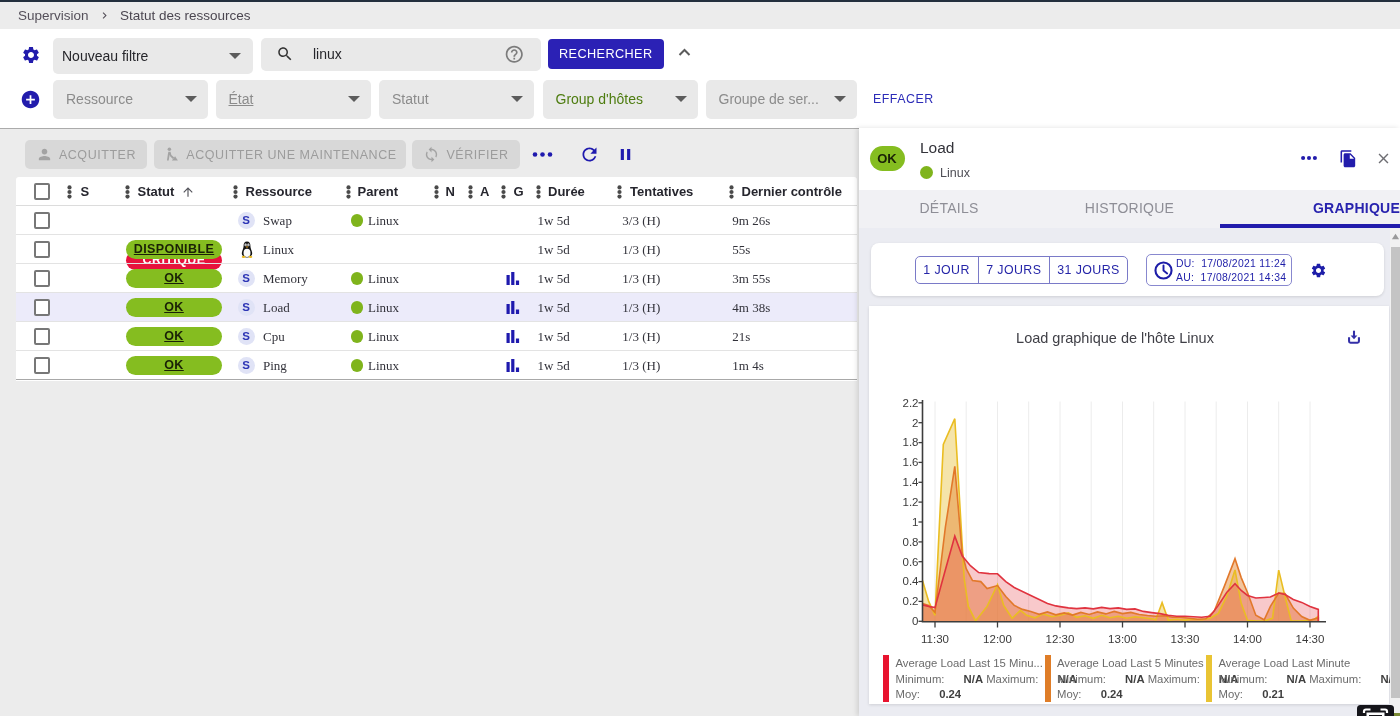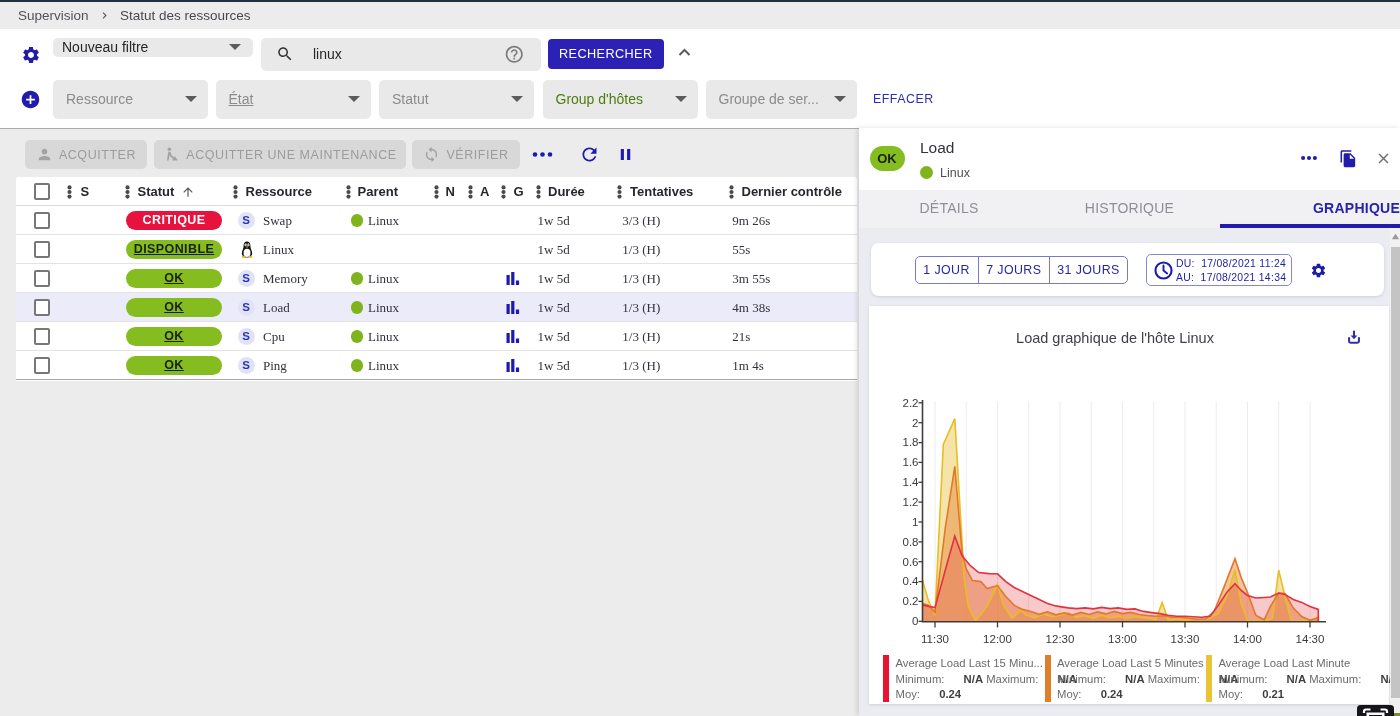--- a/index.html
+++ b/index.html
@@ -7,41 +7,41 @@
 .abs{position:absolute;}
 .sel{background:#e9e9e9;border-radius:5px;position:absolute;}
 .sel .lbl{position:absolute;left:13px;top:0;bottom:0;display:flex;align-items:center;font-size:14px;}
 .caret{position:absolute;width:0;height:0;border-left:6px solid transparent;border-right:6px solid transparent;border-top:6px solid #5c5c5c;top:50%;margin-top:-3px;}
 .tbtn{position:absolute;top:140px;height:29px;background:#d8d8d8;border-radius:5px;color:#9c9c9c;font-size:12.5px;letter-spacing:.55px;display:flex;align-items:center;justify-content:center;gap:6px;font-weight:400;}
 .hdr{position:absolute;top:177px;height:29px;font-weight:bold;font-size:13px;color:#26262e;line-height:29px;}
 .row{position:absolute;left:16px;width:841px;height:29px;border-bottom:1px solid #e3e3e3;font-size:13px;color:#32323a;}
 .row .c{position:absolute;top:0;height:29px;line-height:29px;font-family:Liberation Serif, serif;}
 .cb{position:absolute;width:16.5px;height:16.5px;border:2px solid #777;border-radius:2px;background:#fff;}
 .pill{position:absolute;left:110px;width:96px;height:19.5px;border-radius:10px;text-align:center;line-height:19.5px;font-weight:bold;font-size:12.5px;letter-spacing:.4px;}
-.pill.red{background:#e7123d;color:#fff;}
+.pill.red{background:#e7123d;color:#fff;margin-top:40px;}
 .pill.green{background:#85bd20;color:#1a2106;text-decoration:underline;}
 .savatar{position:absolute;left:221.5px;width:17px;height:17px;border-radius:50%;background:#e0e3f6;color:#2d35b5;font-weight:bold;font-size:11.5px;text-align:center;line-height:17px;}
 .gdot{position:absolute;width:12.5px;height:12.5px;border-radius:50%;background:#7fb41c;}
 .legtxt{position:absolute;font-size:11.3px;color:#6b6b6b;line-height:15.7px;white-space:nowrap;}
 .legtxt b{color:#3f3f3f;padding-left:16px;}
 </style></head>
 <body>
 
 <div class="abs" style="left:0;top:0;width:1400px;height:2px;background:#232f3d;"></div>
 <div class="abs" style="left:0;top:2px;width:1400px;height:27px;background:#ececec;"></div>
 <div class="abs" style="left:18px;top:2px;height:27px;line-height:27px;font-size:13.5px;color:#55505a;">Supervision</div>
 <svg class="abs" style="left:98px;top:9px;" width="13" height="13" viewBox="0 0 24 24">
     <path fill="#55505a" d="M8.59 16.59 13.17 12 8.59 7.41 10 6l6 6-6 6z"></path>
   </svg>
 <div class="abs" style="left:120px;top:2px;height:27px;line-height:27px;font-size:13.5px;color:#4b4650;">Statut des ressources</div>
 
 <svg class="abs" style="left:21px;top:44.5px;" width="20" height="20" viewBox="0 0 24 24">
     <path fill="#221cac" d="M19.14,12.94c0.04-0.3,0.06-0.61,0.06-0.94c0-0.32-0.02-0.64-0.07-0.94l2.03-1.58c0.18-0.14,0.23-0.41,0.12-0.61 l-1.92-3.32c-0.12-0.22-0.37-0.29-0.59-0.22l-2.39,0.96c-0.5-0.38-1.03-0.7-1.62-0.94L14.4,2.81c-0.04-0.24-0.24-0.41-0.48-0.41 h-3.84c-0.24,0-0.43,0.17-0.47,0.41L9.25,5.35C8.66,5.59,8.12,5.92,7.63,6.29L5.24,5.33c-0.22-0.08-0.47,0-0.59,0.22L2.74,8.87 C2.62,9.08,2.66,9.34,2.86,9.48l2.03,1.58C4.84,11.36,4.8,11.69,4.8,12s0.02,0.64,0.07,0.94l-2.03,1.58 c-0.18,0.14-0.23,0.41-0.12,0.61l1.92,3.32c0.12,0.22,0.37,0.29,0.59,0.22l2.39-0.96c0.5,0.38,1.03,0.7,1.62,0.94l0.36,2.54 c0.05,0.24,0.24,0.41,0.48,0.41h3.84c0.24,0,0.44-0.17,0.47-0.41l0.36-2.54c0.59-0.24,1.13-0.56,1.62-0.94l2.39,0.96 c0.22,0.08,0.47,0,0.59-0.22l1.92-3.32c0.12-0.22,0.07-0.47-0.12-0.61L19.14,12.94z M12,15.6c-1.98,0-3.6-1.62-3.6-3.6 s1.62-3.6,3.6-3.6s3.6,1.62,3.6,3.6S13.98,15.6,12,15.6z"></path>
   </svg>
-<div class="sel" style="left:53px;top:37.5px;width:199.5px;height:19px;">
+<div class="sel" style="left:53px;top:37.5px;width:199.5px;height:36px;">
     <span class="lbl" style="left:9px;color:#26262b;">Nouveau filtre</span>
     <span class="caret" style="right:12px;"></span>
   </div>
 <div class="sel" style="left:261px;top:37.5px;width:279.5px;height:33.5px;">
   <svg class="abs" style="left:15px;top:7.5px;" width="18" height="18" viewBox="0 0 24 24">
       <path fill="#333" d="M15.5 14h-.79l-.28-.27C15.41 12.59 16 11.11 16 9.5 16 5.91 13.09 3 9.5 3S3 5.91 3 9.5 5.91 16 9.5 16c1.61 0 3.09-.59 4.23-1.57l.27.28v.79l5 4.99L20.49 19l-4.99-5zm-6 0C7.01 14 5 11.99 5 9.5S7.01 5 9.5 5 14 7.01 14 9.5 11.99 14 9.5 14z"></path>
     </svg>
   <span class="lbl" style="left:52px;color:#26262b;">linux</span>
   <svg class="abs" style="left:242.5px;top:6.5px;" width="20.5" height="20.5" viewBox="0 0 24 24">
       <path fill="#7c7c7c" d="M11 18h2v-2h-2v2zm1-16C6.48 2 2 6.48 2 12s4.48 10 10 10 10-4.48 10-10S17.52 2 12 2zm0 18c-4.41 0-8-3.59-8-8s3.59-8 8-8 8 3.59 8 8-3.59 8-8 8zm0-14c-2.21 0-4 1.79-4 4h2c0-1.1.9-2 2-2s2 .9 2 2c0 2-3 1.75-3 5h2c0-2.25 3-2.5 3-5 0-2.21-1.79-4-4-4z"></path>

